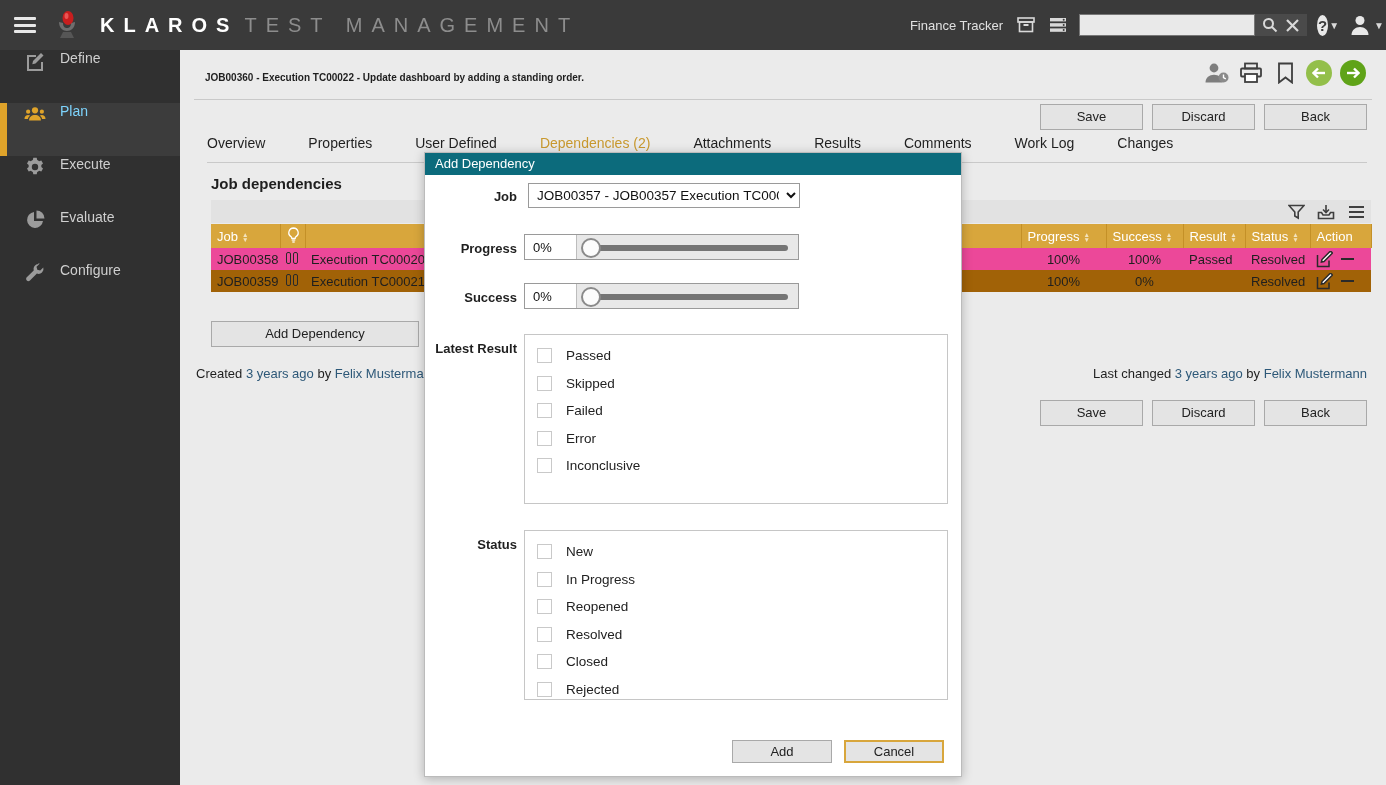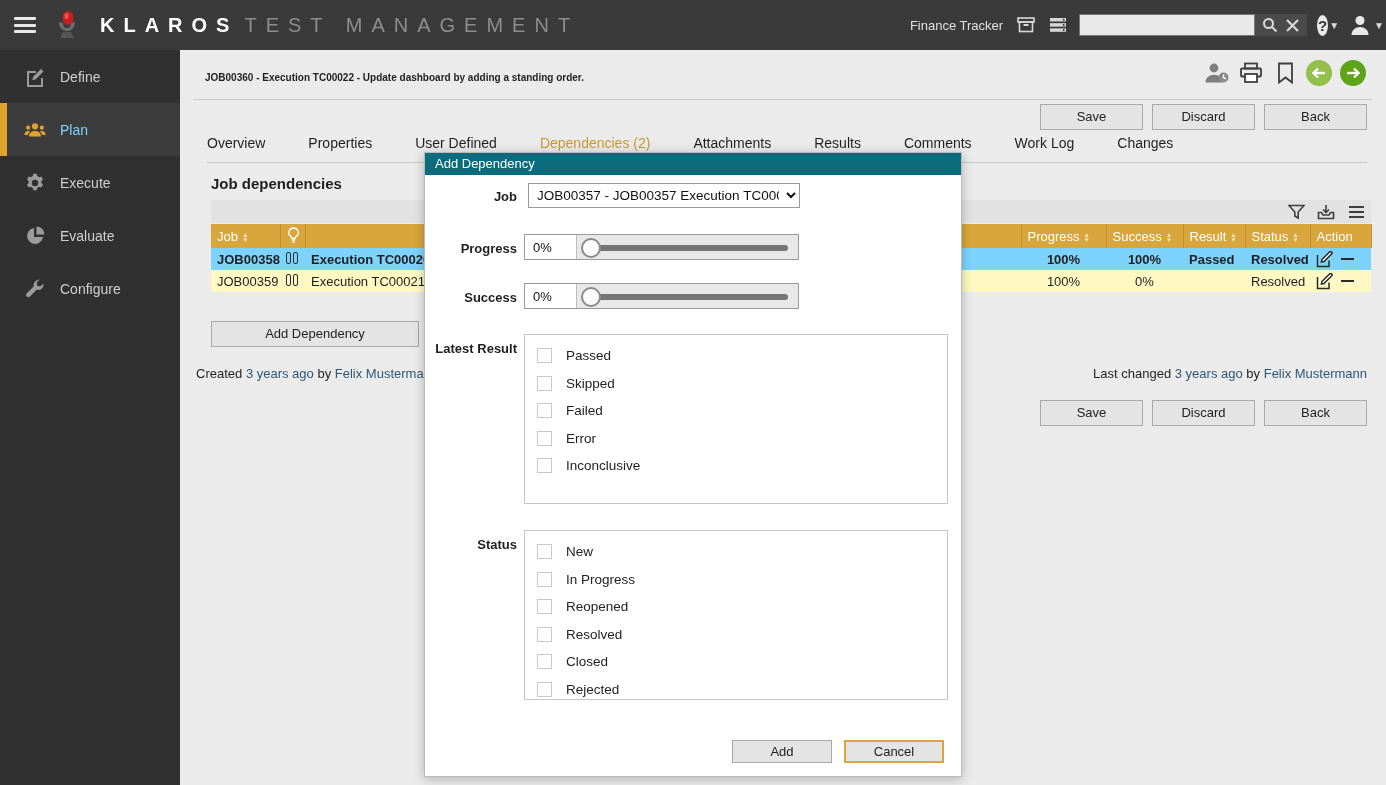--- a/index.html
+++ b/index.html
@@ -16,21 +16,21 @@
   .project-name { color:#e0e0e0; font-size:13px; margin-right:2px; }
   .tb-icon { color:#d9d9d9; width:22px; height:22px; display:flex; align-items:center; justify-content:center; cursor:pointer; }
   .searchbox { display:flex; align-items:center; }
   .searchbox input { width:176px; height:22px; border:1px solid #777; background:#e9e9e9; font-size:13px; padding:0 6px; outline:none; }
   .search-btns { display:flex; align-items:center; background:#4a4a4a; height:22px; padding:0 4px; }
   .round-help { width:21px; height:21px; border-radius:50%; background:#e9e9e9; color:#3a3a3a; font-weight:bold; font-size:15px; display:flex; align-items:center; justify-content:center; }
   .chev { color:#d9d9d9; font-size:10px; margin-left:1px; }
 
   
   .sidebar { position:absolute; left:0; top:50px; width:180px; height:735px; background:#303030; z-index:10; }
-  .side-item { height:53px; display:flex; align-items:center; padding-left:24px; cursor:pointer; color:#cfcfcf; font-size:14px; position:relative; }
+  .side-item { height:53px; display:flex; padding-left:24px; cursor:pointer; color:#cfcfcf; font-size:14px; position:relative; }
   .side-item .sicon { width:22px; height:22px; margin-right:14px; color:#9b9b9b; display:flex; align-items:center; justify-content:center; }
   .side-item.active { background:#3c3c3c; color:#7dd3fc; }
   .side-item.active::before { content:""; position:absolute; left:0; top:0; width:7px; height:100%; background:#dfa32a; }
   .side-item.active .sicon { color:#dfa32a; }
 
   
   .content { position:absolute; left:180px; top:50px; width:1206px; height:735px; background:#ebebeb; }
   .page-title { font-size:10px; font-weight:bold; color:#1f1f1f; padding:22px 0 0 25px; }
   .title-rule { border:none; border-top:1px solid #c9c9c9; margin:16px 14px 0 14px; }
   .btn { display:inline-block; min-width:103px; height:26px; line-height:20px; text-align:center; background:#e4e4e4; border:1px solid #a9a9a9; font-size:13px; color:#222; cursor:pointer; font-family:"Liberation Sans",sans-serif; }
@@ -46,22 +46,22 @@
   .tab { cursor:pointer; white-space:nowrap; }
   .tab.active { color:#c9992e; }
 
   
   .section-title { position:absolute; left:31px; top:125px; font-size:15px; font-weight:bold; color:#1f1f1f; }
   .grid-toolbar { position:absolute; left:31px; top:150px; width:1160px; height:23px; background:#e2e2e2; display:flex; align-items:center; justify-content:flex-end; gap:12px; padding-right:6px; color:#3f3f3f; }
   .grid-toolbar .gicon { width:18px; height:18px; cursor:pointer; display:flex; align-items:center; justify-content:center; }
   table.grid { position:absolute; left:31px; top:174px; width:1160px; border-collapse:collapse; font-size:13px; table-layout:fixed; }
   table.grid th { background:#d8a63c; color:#ffffff; font-weight:normal; height:24px; padding:0 6px; text-align:left; border-right:1px solid #c49027; }
   table.grid td { height:22px; padding:0 6px; color:#1f1f1f; }
-  table.grid tr.r0 td { background:#7dd3fc;font-weight:bold; }
-  table.grid tr.r1 td { background:#fef9c3; }
+  table.grid tr.r0 td { background:#ec4899; }
+  table.grid tr.r1 td { background:#a16207; }
   td.num, th.numhdr { text-align:center; }
   td.link { color:#2d5878; cursor:pointer; }
   .sorticon { display:inline-block; vertical-align:middle; margin-left:4px; font-size:6.5px; line-height:5.5px; color:#f3e3bd; }
   .pause-ic { display:inline-flex; gap:2px; }
   .pause-ic i { width:5px; height:12px; border:1.5px solid #2a2a2a; border-radius:2px; display:block; }
   .act-cell { display:flex; align-items:center; gap:8px; }
   .minus-ic { width:13px; height:2.5px; background:#2a2a2a; display:inline-block; }
   .add-dep-btn { position:absolute; left:31px; top:271px; width:208px; }
   .meta-line { position:absolute; font-size:13px; color:#1f1f1f; }
   .meta-created { left:16px; top:316px; }

